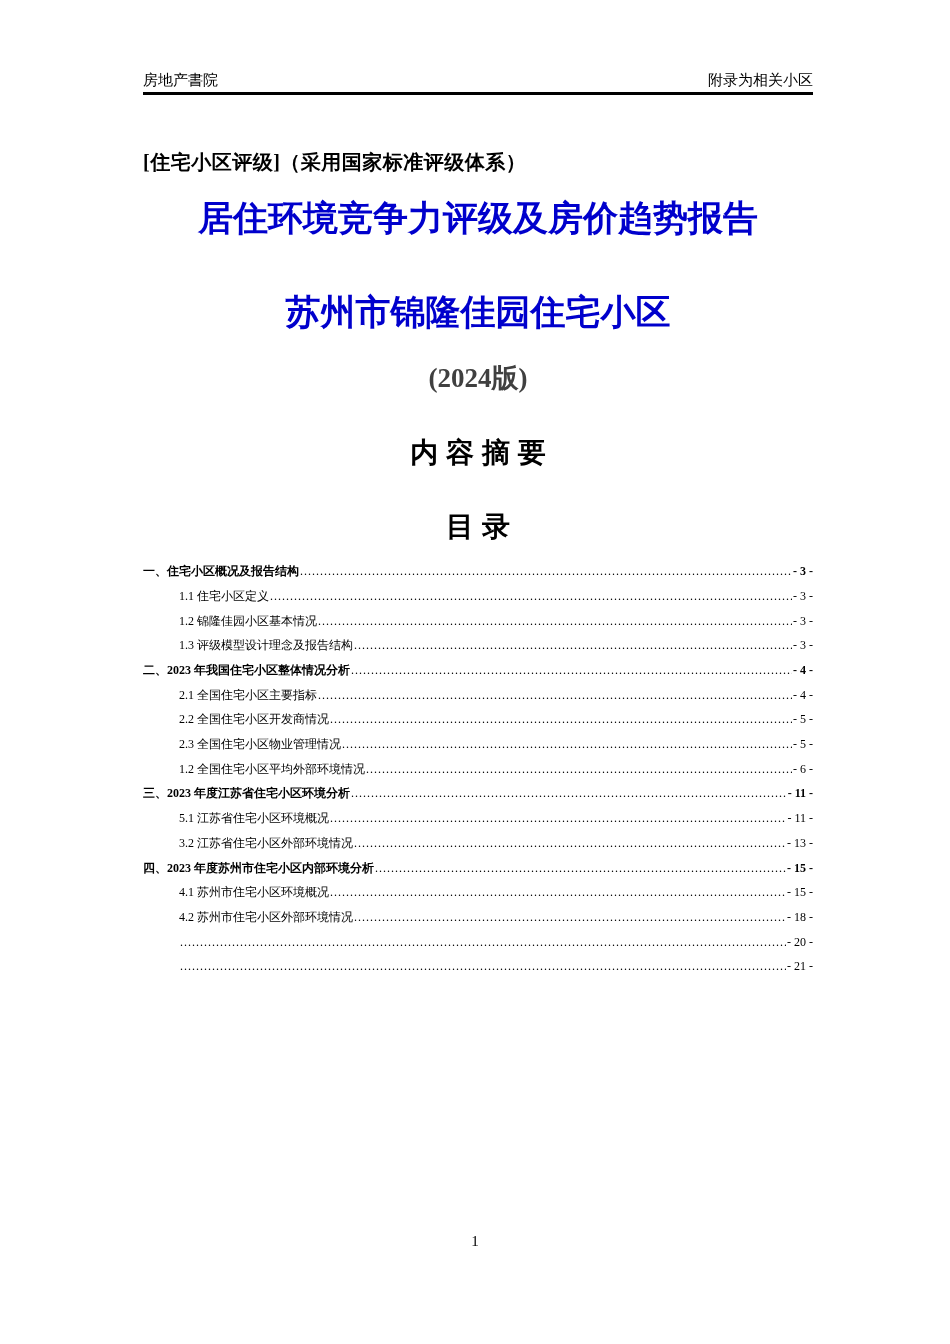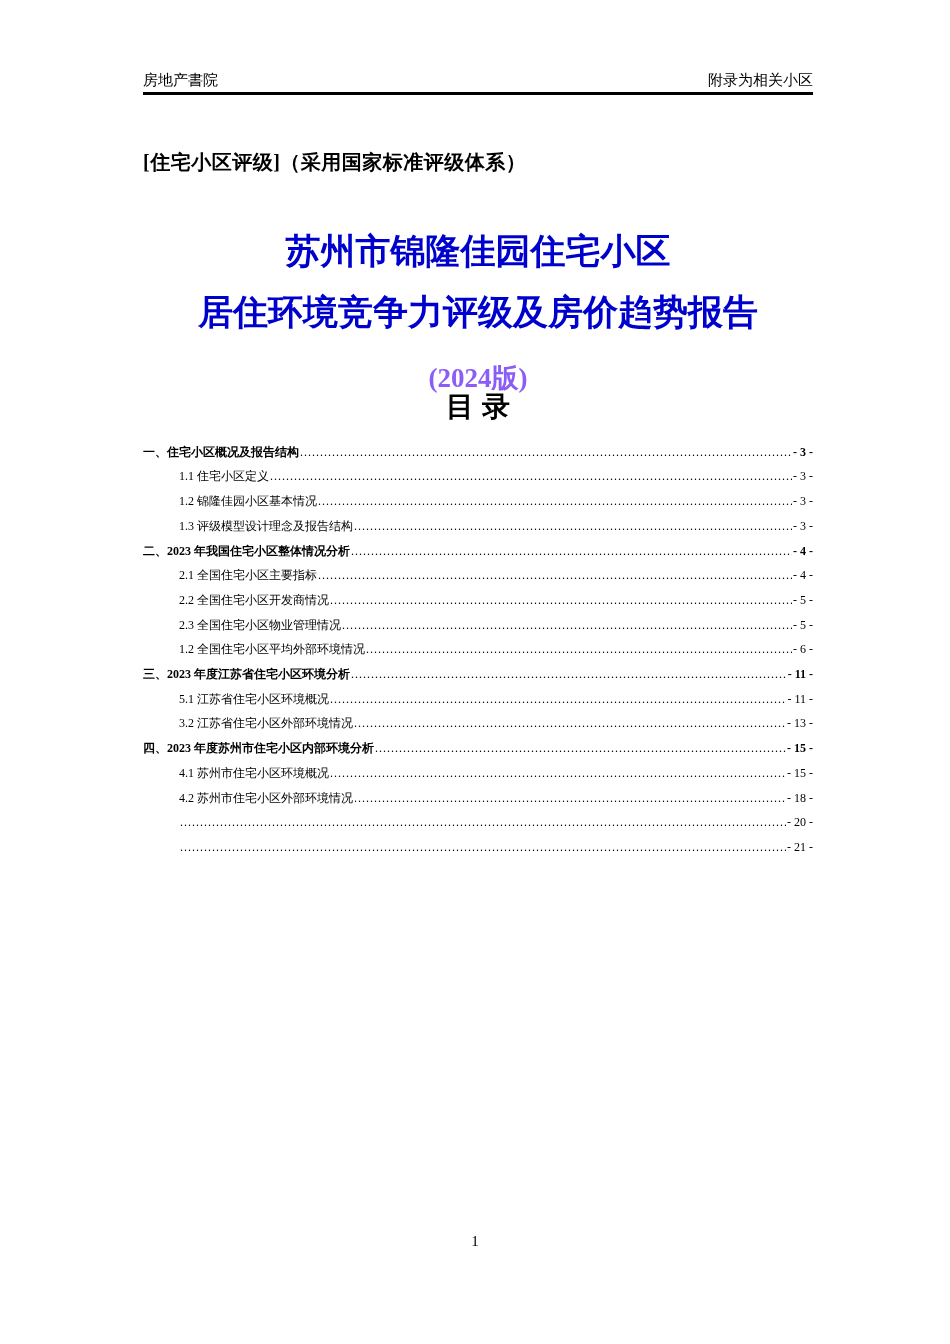--- a/index.html
+++ b/index.html
@@ -64,21 +64,21 @@
   
   .section-heading {
     margin: 0;
     text-align: center;
     font-family: "Liberation Sans", "DejaVu Sans", sans-serif;
     font-size: 28px;
     font-weight: bold;
     line-height: 1.05;
   }
   .abstract-heading { margin-top: 46px; }
-  .toc-heading      { }
+  .toc-heading      { margin-top: 44px; }
 
   
   .abstract {
     margin: 8px 0 0 0;
     font-size: 24px;
     line-height: 52px;
     text-align: justify;
     text-indent: 2em;
   }
   .abstract .b { font-weight: bold; }
@@ -126,24 +126,25 @@
 <div class="page">
 
   <div class="header">
     <span>房地产書院</span>
     <span>附录为相关小区</span>
   </div>
   <div class="header-rule"></div>
 
   <p class="tag">[住宅小区评级]（采用国家标准评级体系）</p>
 
+  <h1 class="title-line second" style="color: rgb(0, 0, 204);">居住环境竞争力评级及房价趋势报告</h1>
   <h1 class="title-line first" style="color: rgb(0, 0, 204);">苏州市锦隆佳园住宅小区</h1>
-  <h1 class="title-line second" style="color: rgb(0, 0, 204);">居住环境竞争力评级及房价趋势报告</h1>
-  <div class="edition title-line-edition" style="color: #8b5cf6;">(2024版)</div>
-
+  <div class="edition title-line-edition" style="color: #404040;">(2024版)</div>
+
+  <h2 class="section-heading abstract-heading">内 容 摘 要</h2>
 
   <h2 class="section-heading toc-heading">目 录</h2>
   <div class="toc-list" id="toc-list">
       <div class="toc-row lvl1">
         <span class="toc-label">一、住宅小区概况及报告结构</span>
         <span class="toc-leader"></span>
         <span class="toc-page">- 3 -</span>
       </div>
       <div class="toc-row lvl2">
         <span class="toc-label">1.1 住宅小区定义</span>

